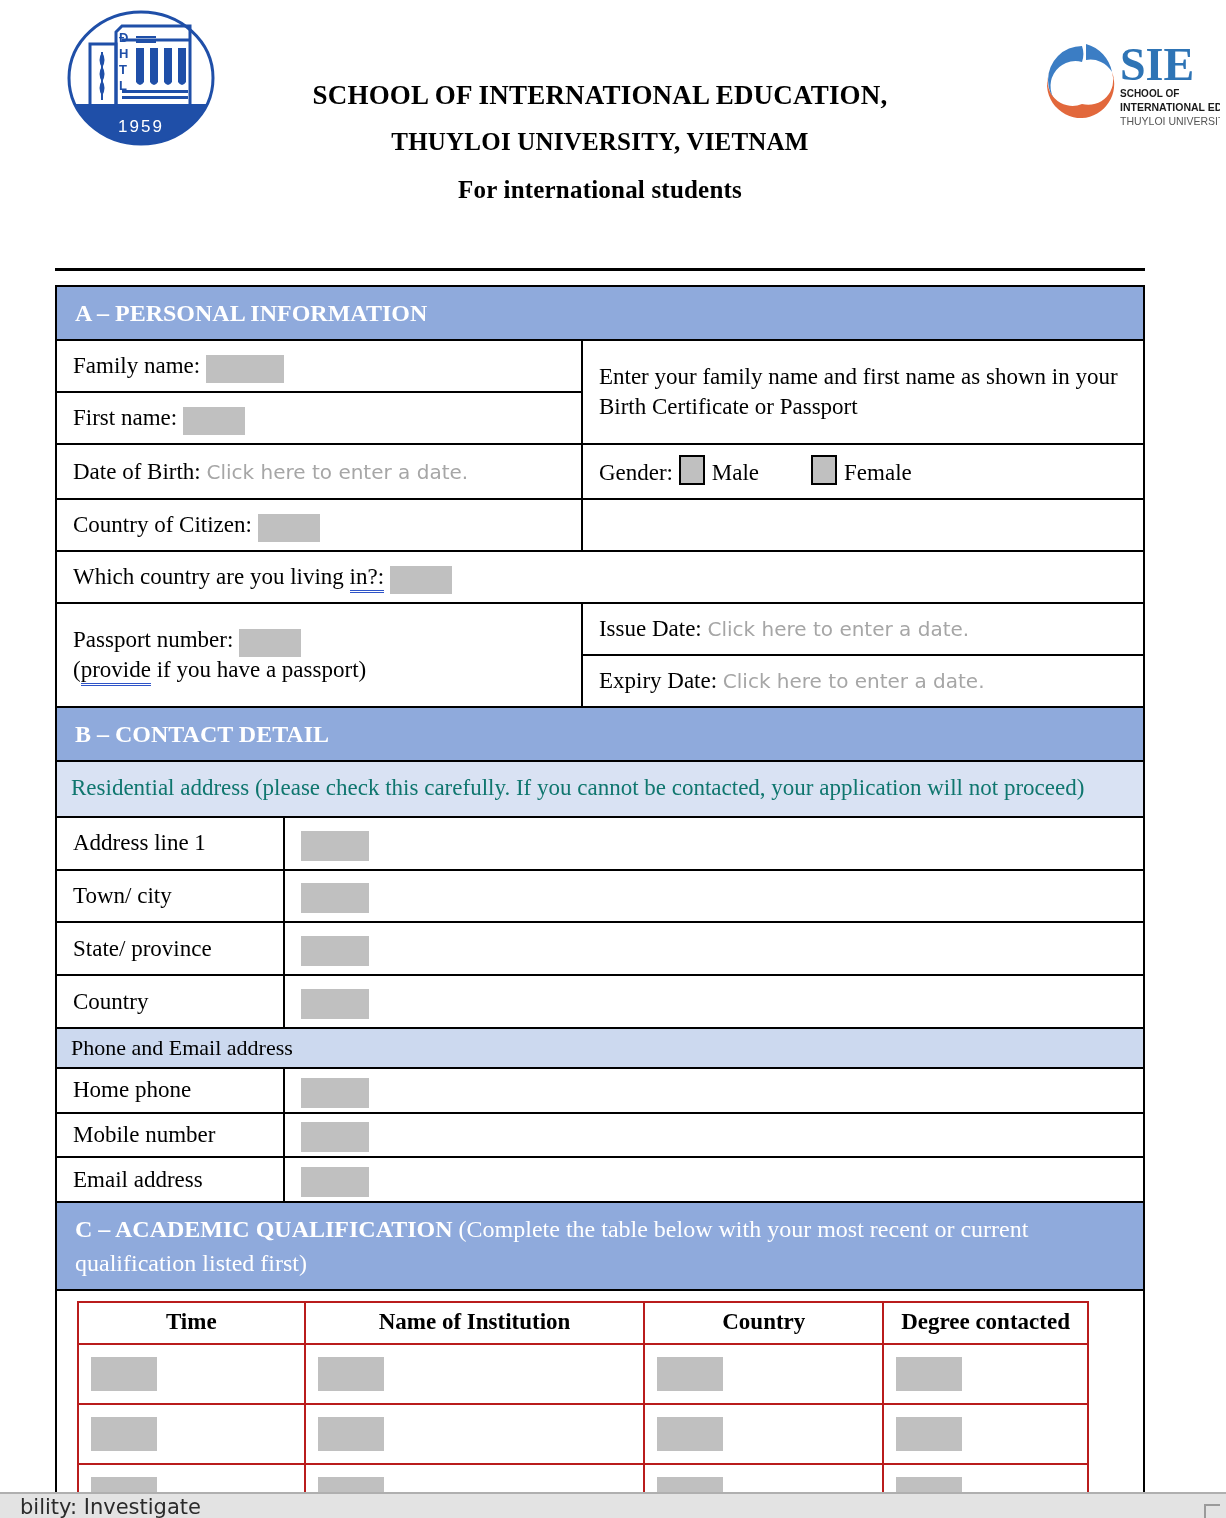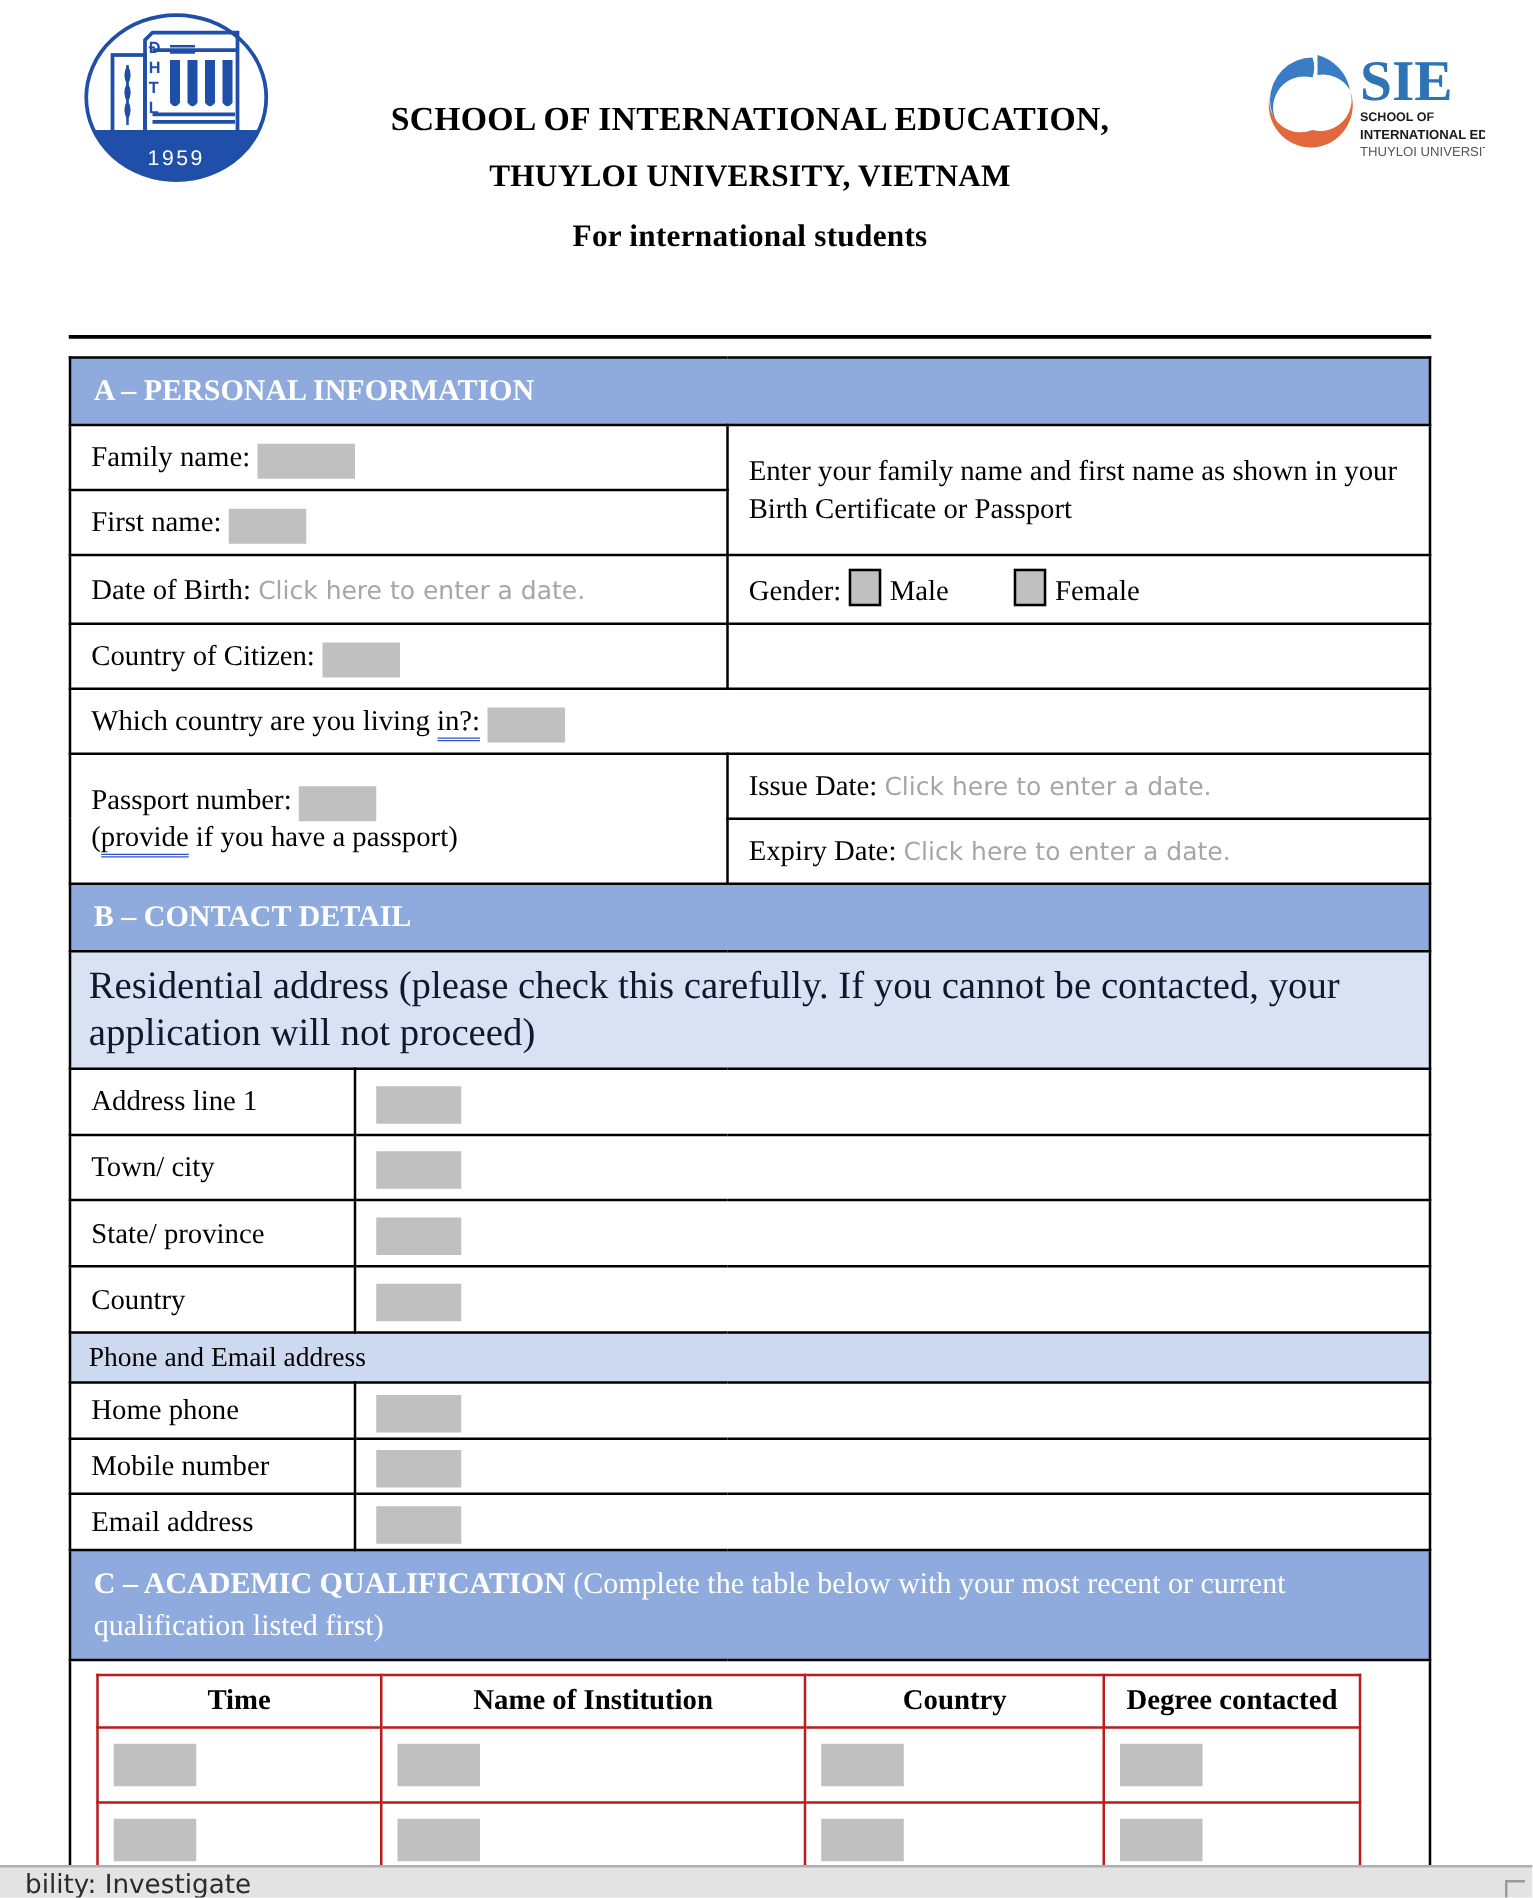--- a/index.html
+++ b/index.html
@@ -34,21 +34,21 @@
 
   .logo-left {
     position: absolute;
     left: 62px;
     top: 8px;
     width: 158px;
     height: 140px;
   }
   .logo-right {
     position: absolute;
-    left: 988px;
+    left: 1020px;
     top: 30px;
     width: 200px;
     height: 100px;
     text-align: center;
   }
 
   .title-block {
     position: absolute;
     left: 160px;
     top: 72px;
@@ -101,22 +101,22 @@
     font-weight: bold;
     font-size: 24px;
     padding: 9px 0 9px 18px !important;
     line-height: 34px;
   }
   .sec-head .normal {
     font-weight: normal;
   }
   .sec-head-light {
     background: #D9E2F3;
-    color: #0f172a;
-    font-size: 31px;
+    color: #0f766e;
+    font-size: 23px;
     padding: 7px 14px 9px 14px !important;
     line-height: 38px;
     margin-left: 38px;
   }
   .sec-head-light2 {
     background: #CCD9EF;
     color: #000000;
     font-size: 22px;
     padding: 6px 14px 6px 14px !important;
     line-height: 26px;

